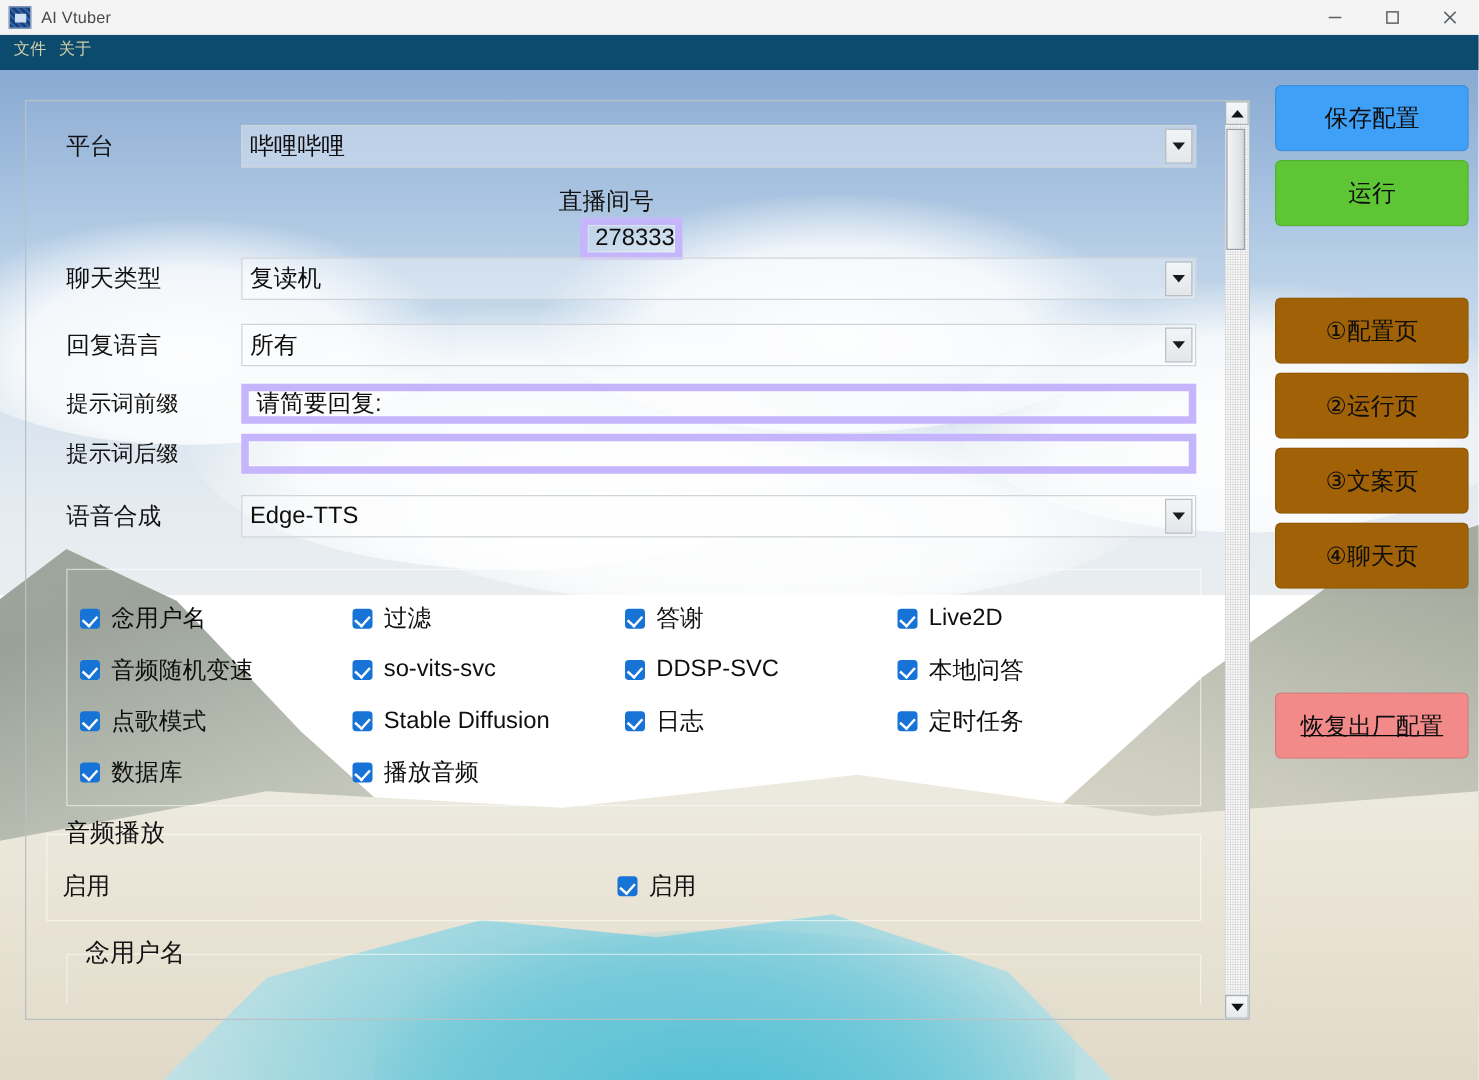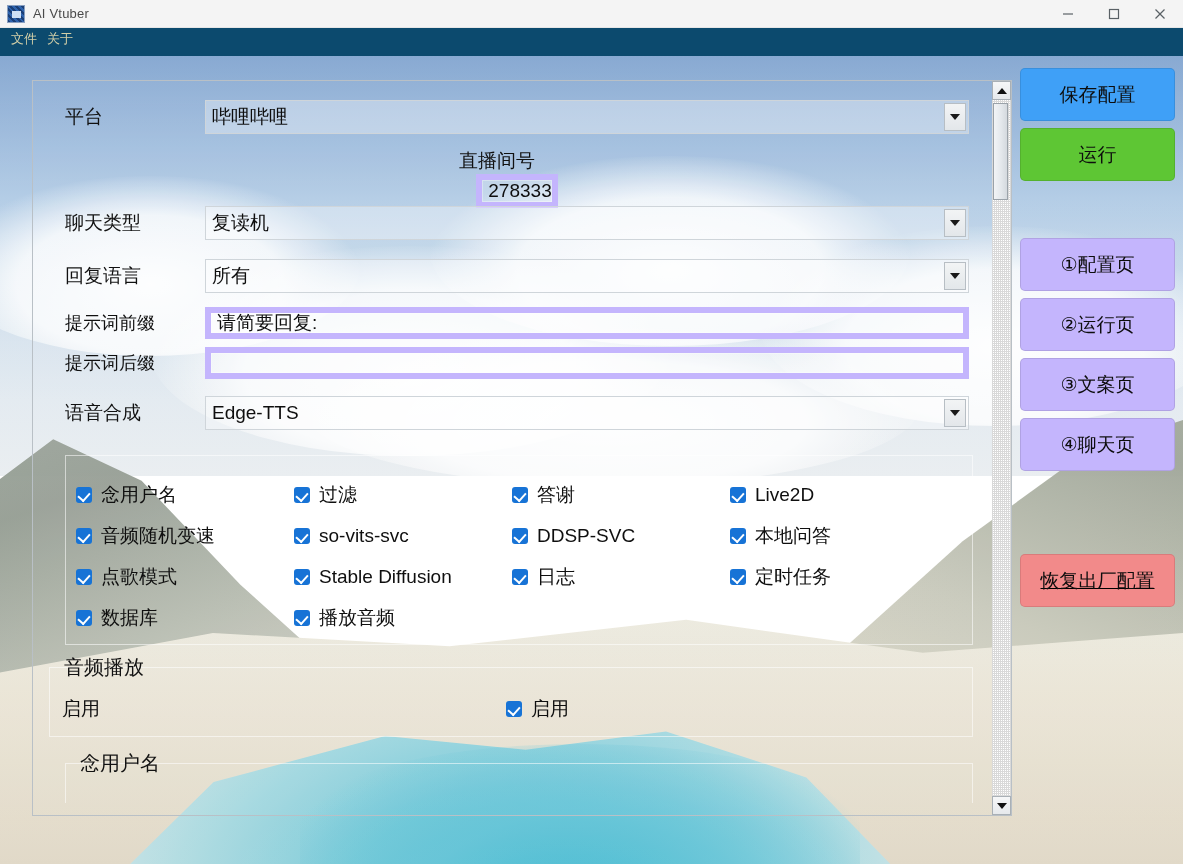--- a/index.html
+++ b/index.html
@@ -126,21 +126,21 @@
     opacity: .85;
   }
   
   .wp-haze {
     position: absolute; inset: 0;
     background: linear-gradient(180deg, rgba(255,255,255,.10) 0%, rgba(255,255,255,.04) 40%, rgba(255,255,255,.10) 100%);
   }
 
   
   .scrollpanel {
-    position: absolute; left: 32px; top: 80px;
+    position: absolute; left: 20px; top: 80px;
     width: 980px; height: 736px;
     border: 1px solid #b9c0c6;
     background: rgba(255,255,255,0.03);
     overflow: hidden;
   }
   .panel-inner {
     position: absolute; left: 0; top: 0;
     width: 960px; height: 736px;
     padding: 0;
   }
@@ -314,21 +314,21 @@
     border-radius: 5px;
     display: flex; align-items: center; justify-content: center;
     font-size: 19px; color: #0d0d0d;
     border: 1px solid rgba(0,0,0,.10);
     cursor: pointer;
     user-select: none;
     white-space: nowrap;
   }
   .sbtn.save   { background: #3fa0f7; margin-bottom: 7px; }
   .sbtn.run    { background: #5ec634; }
-  .sbtn.page   { background: #c4b5fd; margin-bottom: 7px; }
+  .sbtn.page   { background: #a16207; margin-bottom: 7px; }
   .sbtn.reset  { background: #f28a8a; }
   .nav-block { margin-top: 57px; }
   .reset-block { margin-top: 83px; text-decoration: underline; }
 </style>
 </head>
 <body>
 
 <div id="app">
 
   <div class="titlebar">

